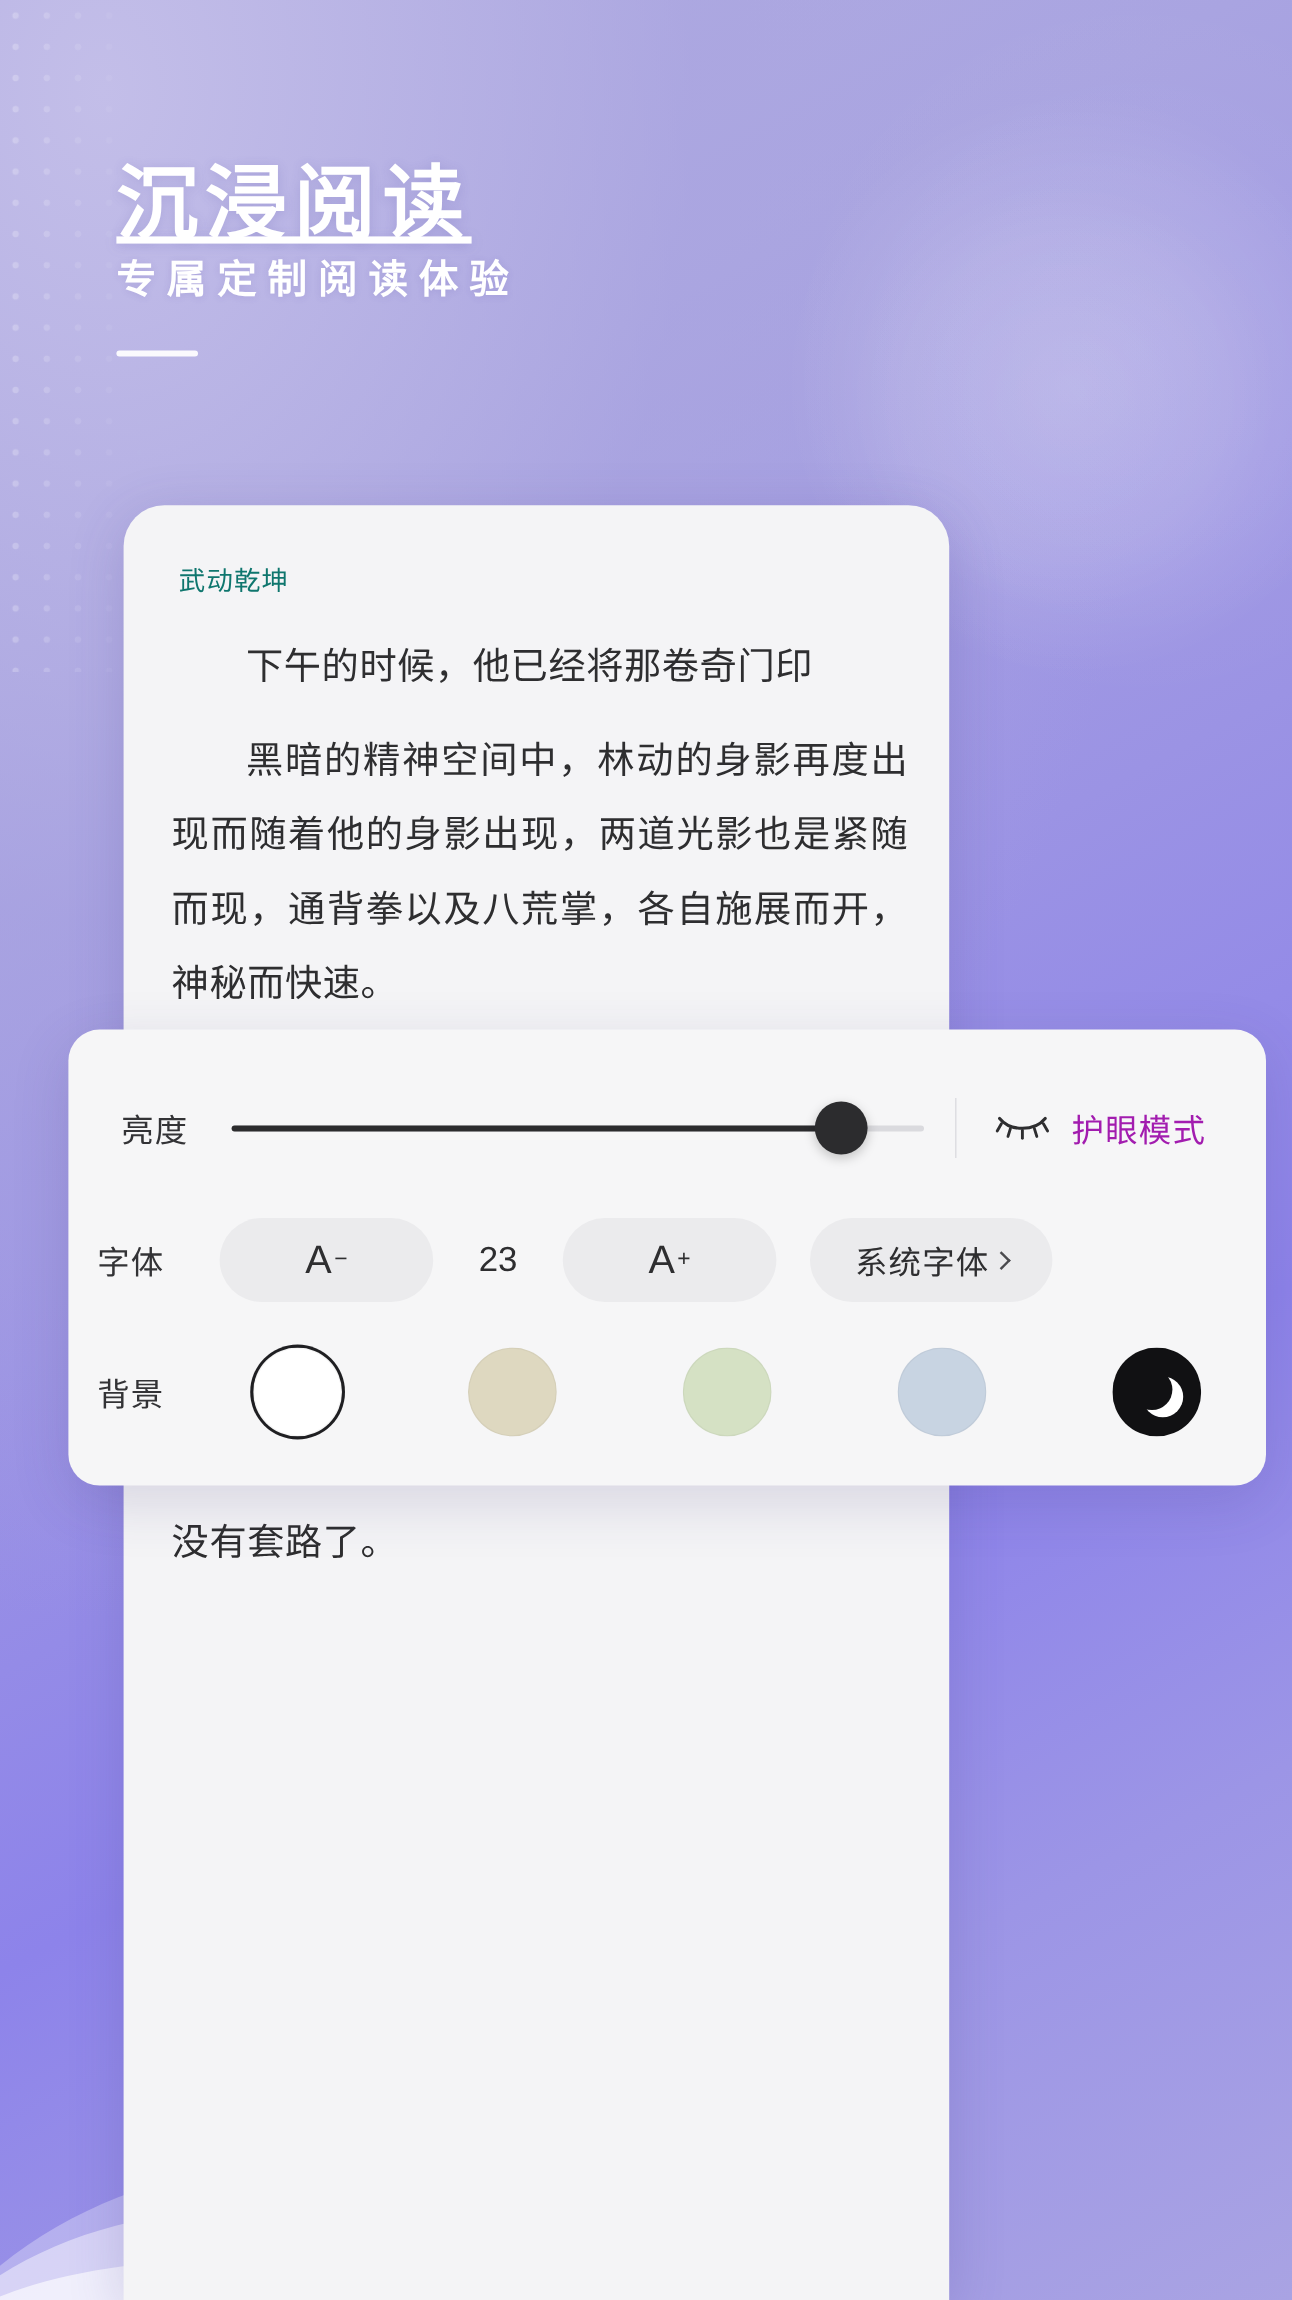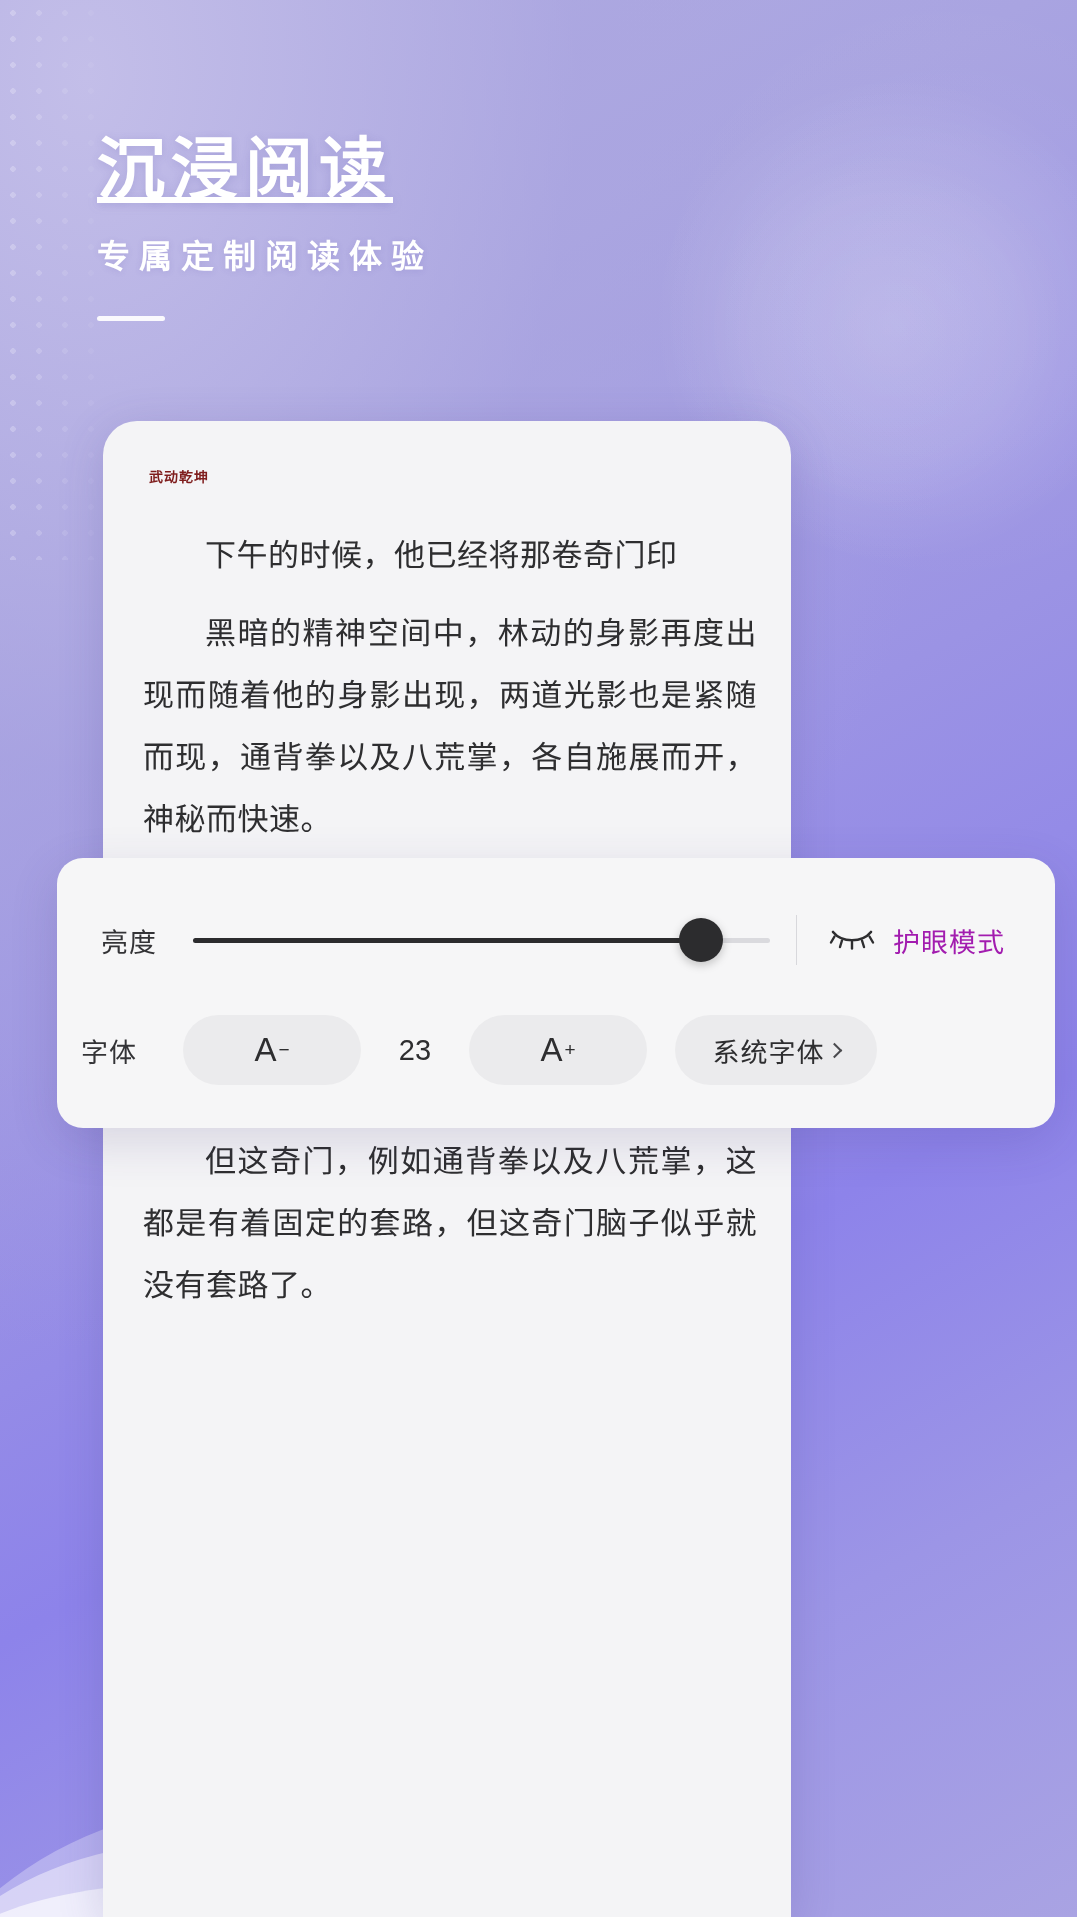--- a/index.html
+++ b/index.html
@@ -81,21 +81,20 @@
     font-family: "Liberation Serif", "DejaVu Serif", serif;
     font-size: 68px;
     line-height: 1.06;
     letter-spacing: 6px;
     color: #ffffff;
     font-weight: 700;
     text-shadow: 0 2px 10px rgba(80,70,160,0.18);
     text-decoration: underline;
   }
   .hero-sub {
-    margin-top: 24px;
     font-size: 33px;
     letter-spacing: 9px;
     color: #ffffff;
     font-weight: 700;
     text-shadow: 0 1px 6px rgba(80,70,160,0.15);
   }
   .hero-rule {
     margin-top: 38px;
     width: 68px;
     height: 5px;
@@ -112,24 +111,23 @@
     height: 1496px;
     background: #f4f4f6;
     border-radius: 34px 34px 0 0;
     box-shadow: 0 10px 46px rgba(72,60,140,0.20);
     overflow: hidden;
   }
   .book-title {
     position: absolute;
     left: 46px;
     top: 45px;
-    font-size: 14px;
-    color: #7f1d1d;
+    font-size: 22px;
+    color: #0f766e;
     letter-spacing: 1px;
-    font-weight: bold;
   }
   .reader-body {
     position: absolute;
     left: 40px;
     right: 34px;
     top: 104px;
   }
   .reader-body p {
     font-size: 31px;
     line-height: 62px;
@@ -399,16 +397,28 @@
           <span>A</span>
             <sup>+</sup>
         </div>
         <div class="pill font-name-pill">
           <span>系统字体</span>
           <span class="chev"></span>
         </div>
       </div>
     </div>
 
+    <div class="set-row">
+      <div class="row-label">背景</div>
+      <div class="swatches" id="swatches">
+          <div class="swatch selected" style="background: rgb(255, 255, 255);"></div>
+          <div class="swatch" style="background: rgb(222, 216, 192);"></div>
+          <div class="swatch" style="background: rgb(213, 225, 196);"></div>
+          <div class="swatch" style="background: rgb(200, 212, 226);"></div>
+          <div class="swatch dark" style="background: rgb(17, 17, 19);">
+            <div class="moon"></div>
+          </div>
+        </div>
+    </div>
 
 
   </div>
 </div>
 
 </body></html>

